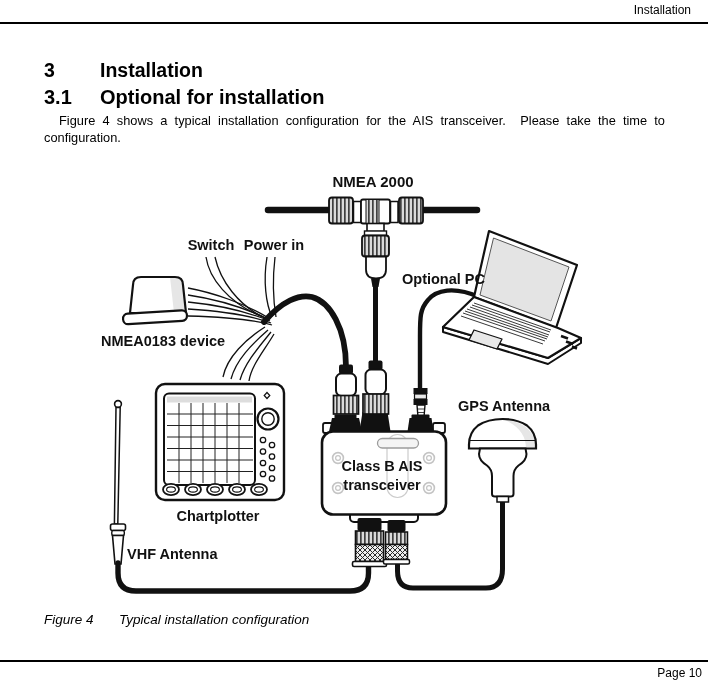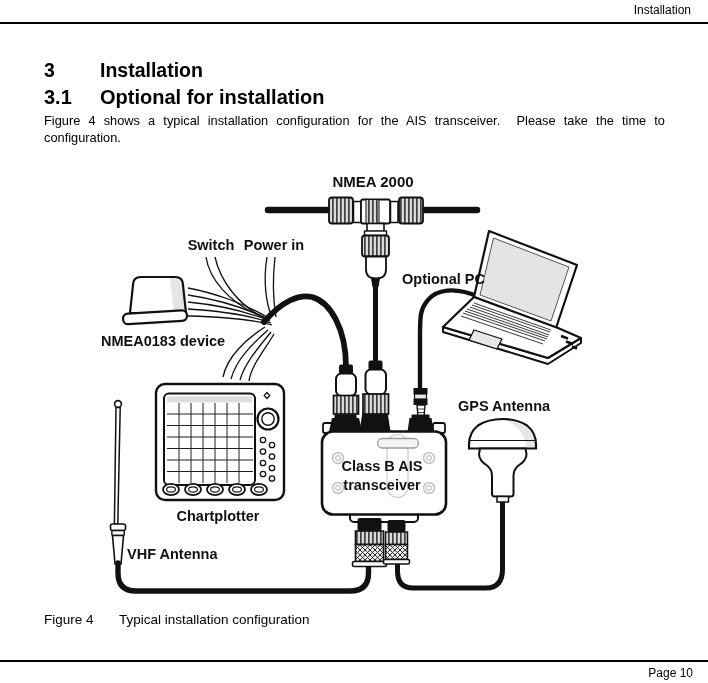--- a/index.html
+++ b/index.html
@@ -1,27 +1,27 @@
 <!DOCTYPE html>
 <html><head>
 <meta charset="utf-8">
 <style>
   html,body{margin:0;padding:0;background:#fff;}
   body{width:708px;height:683px;position:relative;overflow:hidden;
        font-family:"Liberation Sans","DejaVu Sans",sans-serif;color:#000;}
   .rule{position:absolute;left:0;width:708px;height:2px;background:#000;}
   .hdr-text{position:absolute;top:3px;right:17px;font-size:12px;}
-  .ftr-text{position:absolute;top:666px;right:15px;font-size:12px;}
+  .ftr-text{position:absolute;top:666px;right:6px;font-size:12px;}
   .h-row{position:absolute;left:44px;width:640px;font-weight:bold;}
   .h1{top:60px;font-size:19.5px;line-height:20px;}
   .h2{top:88px;font-size:20px;line-height:19px;}
   .h-title{position:absolute;left:56px;top:0;}
   .bodytext{position:absolute;left:44px;top:112px;width:621px;font-size:12.8px;line-height:17.4px;}
-  .jline{text-align:justify;text-align-last:justify;}
-  .caption{position:absolute;top:612px;left:44px;font-size:13.5px;}
+  .jline{text-align:justify;text-align-last:justify;margin-left:15px;}
+  .caption{position:absolute;top:612px;left:44px;font-size:13.5px;font-style:italic;}
   .cap-text{position:absolute;left:75px;top:0;white-space:nowrap;}
   svg{position:absolute;left:0;top:0;}
   svg text{font-family:"Liberation Sans","DejaVu Sans",sans-serif;font-weight:600;fill:#111;}
   .lbl{font-size:14.5px;}
   .lbl2{font-size:15px;}
   .o{fill:#fff;stroke:#111;}
   .k{fill:#111;stroke:none;}
   .w{fill:none;stroke:#111;stroke-linecap:round;}
   .thin{fill:none;stroke:#111;stroke-width:1.3;}
 </style>

